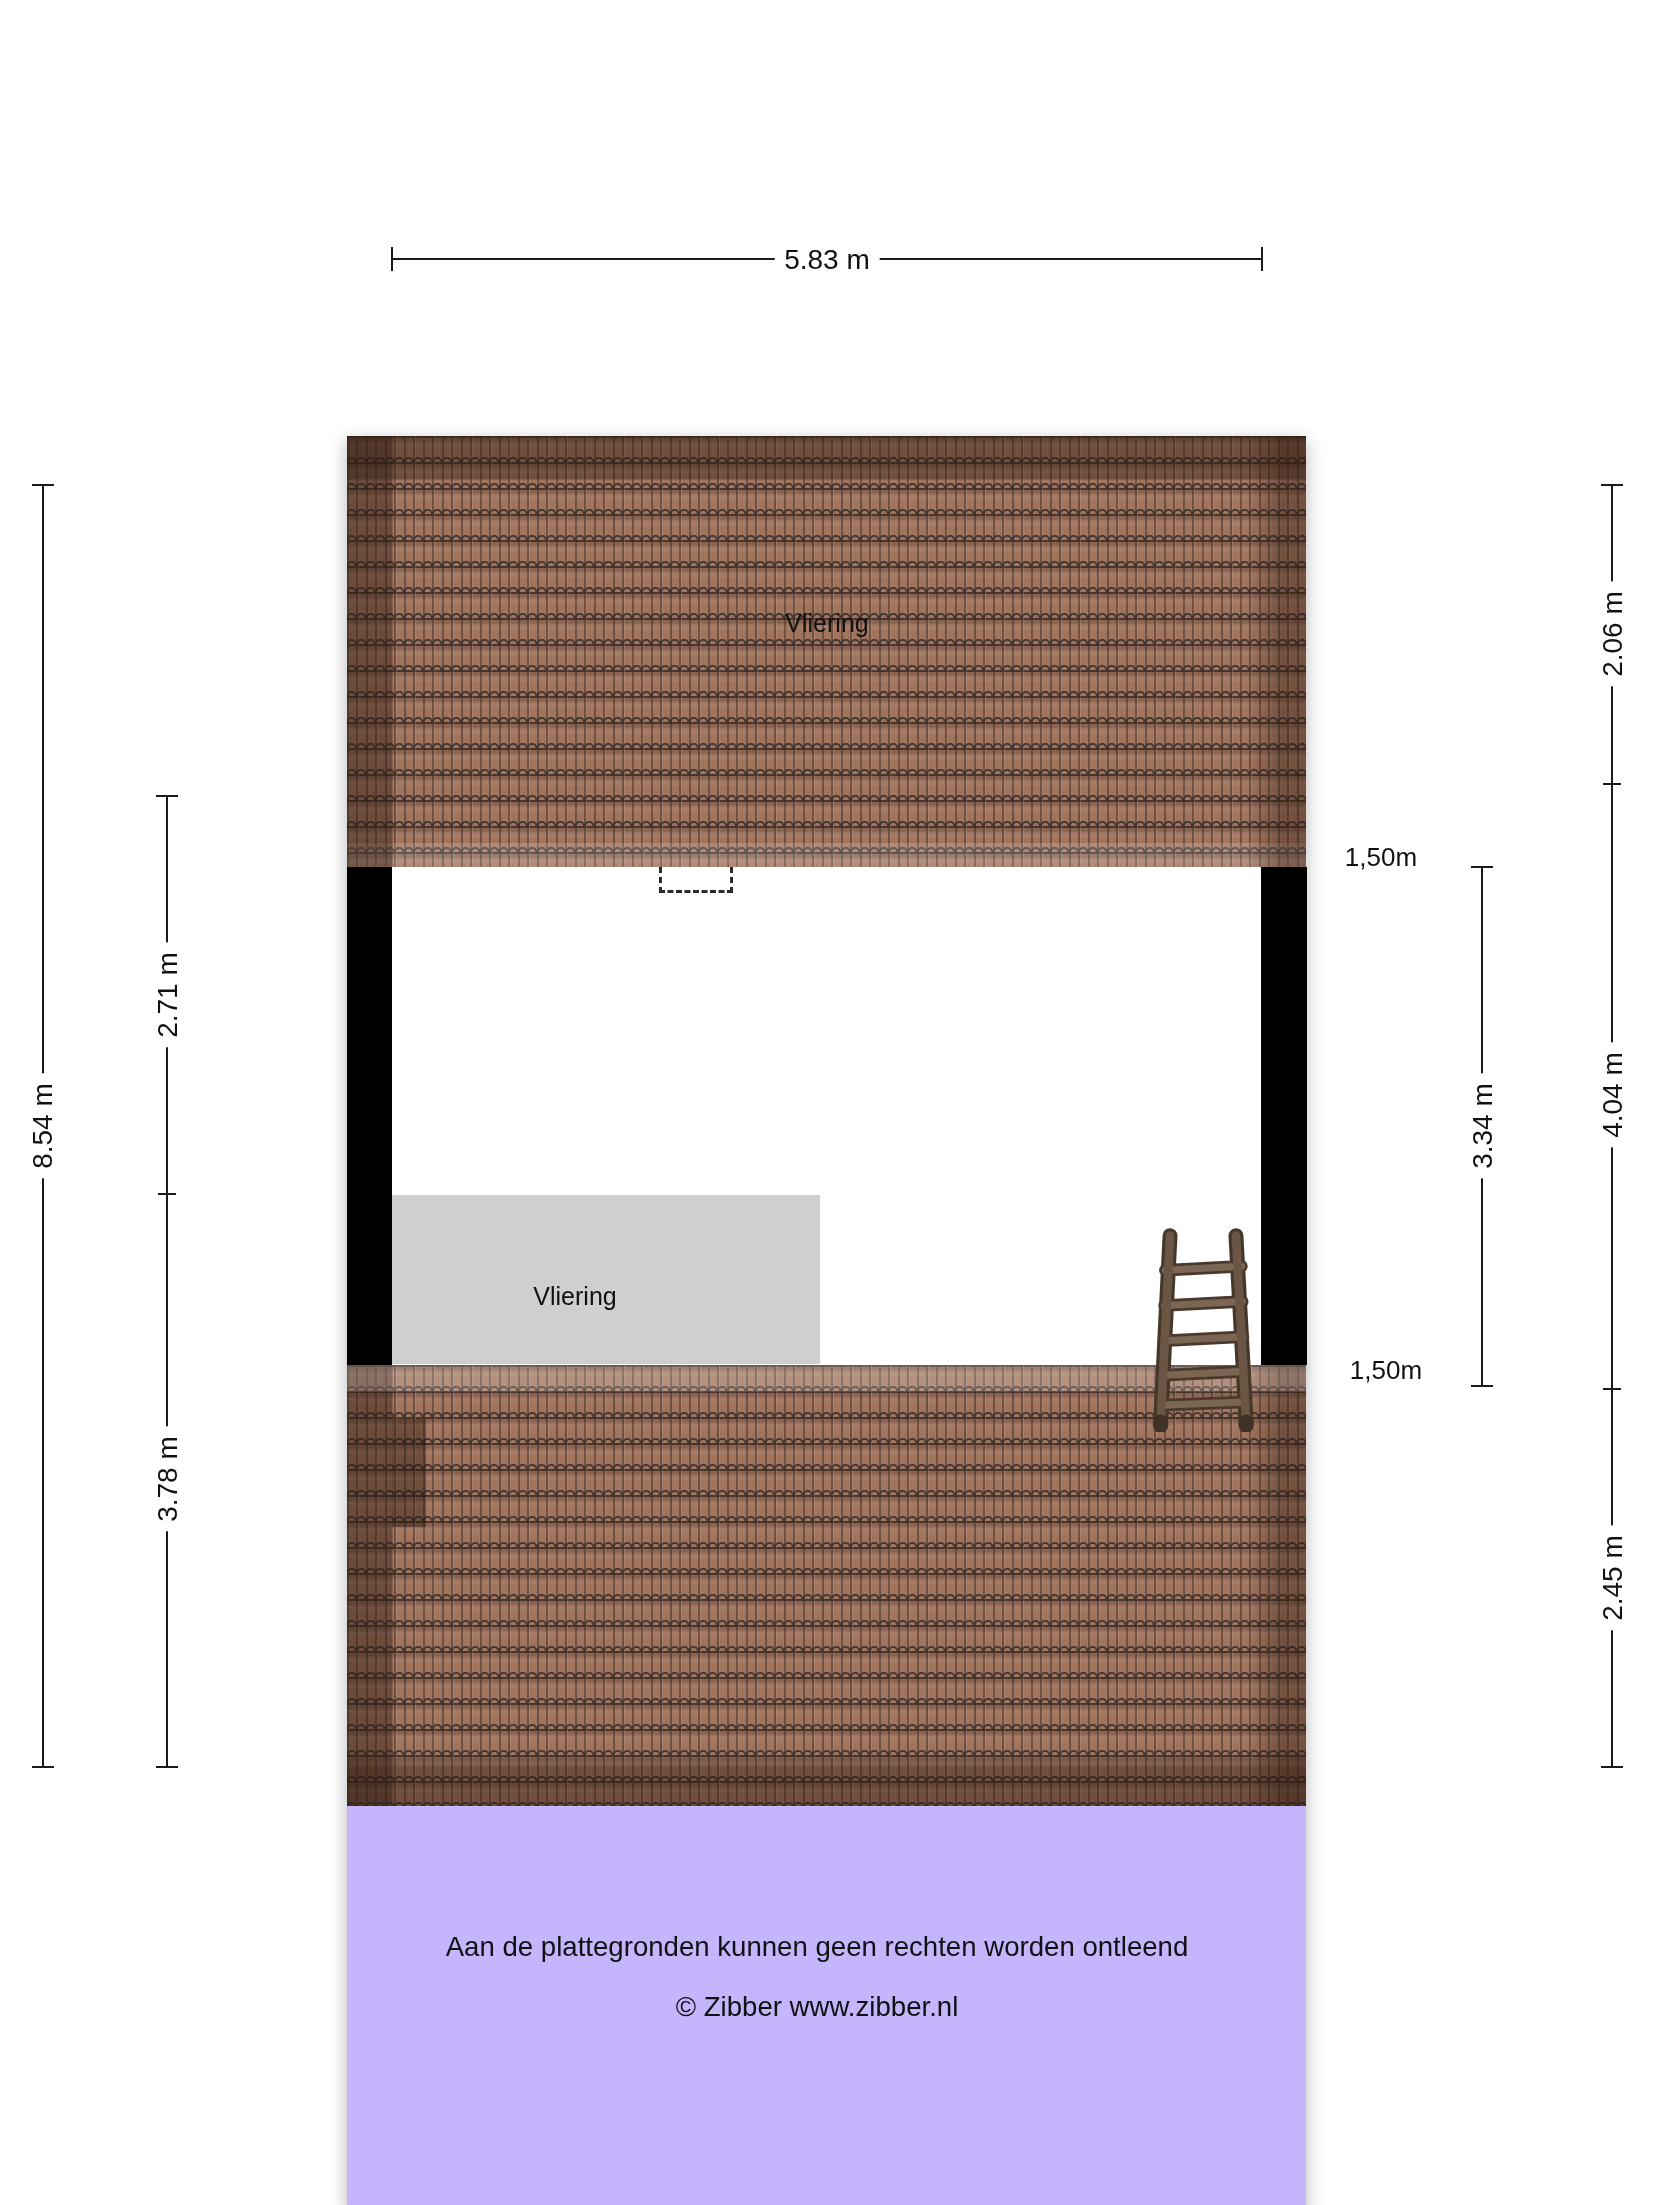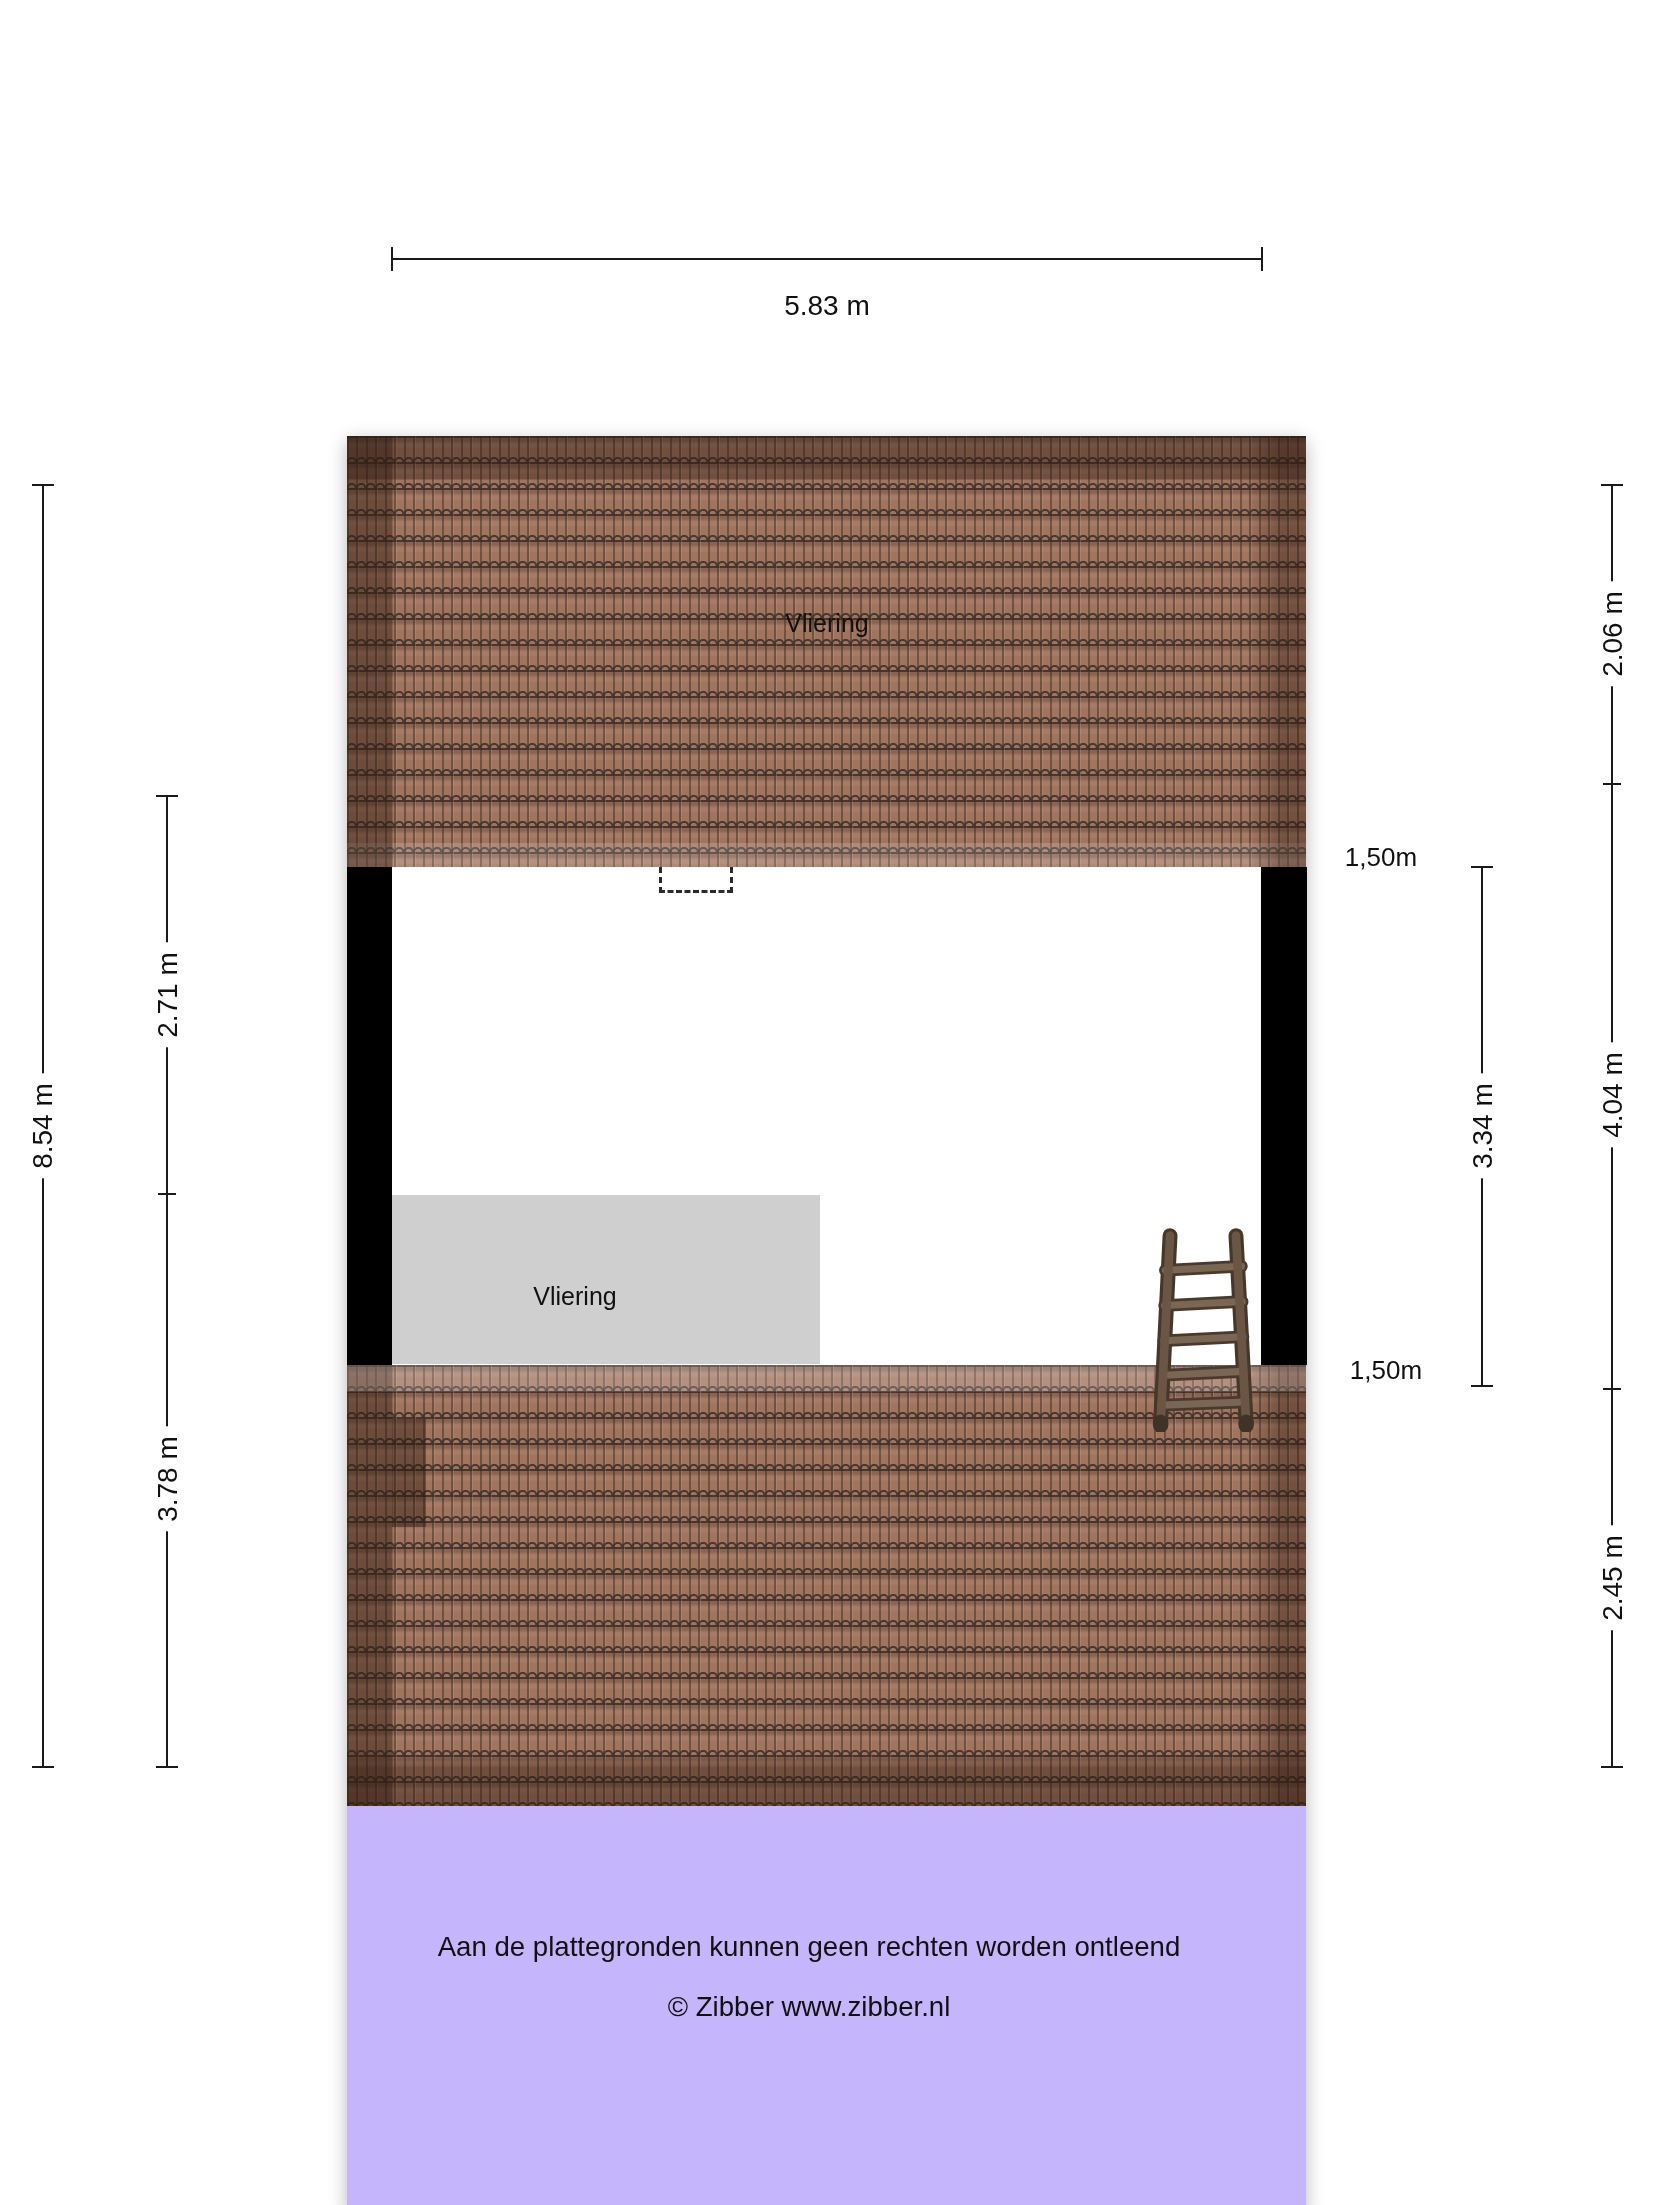--- a/index.html
+++ b/index.html
@@ -72,31 +72,31 @@
     position:absolute;transform:translate(-50%,-50%);
     font-size:25px;color:#111;white-space:nowrap;
   }
   #chimney{
     position:absolute;left:45px;top:54px;width:34px;height:108px;
     background:rgba(38,20,10,.40);
   }
   #ladder{position:absolute;left:805px;top:790px;width:102px;height:206px;z-index:5;}
   
   .footer-line{
-    position:absolute;left:0;width:1618px;text-align:center;
+    position:absolute;left:8px;width:1618px;text-align:center;
     font-size:27.6px;color:#111;
   }
   #footer-1{top:1931px;}
   #footer-2{top:1969px;margin-top:22px;}
 </style>
 </head>
 <body>
 
 <div class="dim dim-h abs" style="left:391px;top:258px;width:872px;"></div>
-<div class="dim-label" style="left:827px;top:260px;margin-top:46px;">5.83 m</div>
+<div class="dim-label" style="left:827px;top:260px;">5.83 m</div>
 
 <div class="dim dim-v abs" style="left:42px;top:484px;height:1284px;"></div>
 <div class="dim-label vert" style="left:43px;top:1126px;">8.54 m</div>
 
 <div class="dim dim-v abs" style="left:166px;top:795px;height:973px;"></div>
 <div class="xtick" style="left:158px;top:1193px;"></div>
 <div class="dim-label vert" style="left:168px;top:995px;">2.71 m</div>
 <div class="dim-label vert" style="left:168px;top:1479px;">3.78 m</div>
 
 <div class="dim dim-v abs" style="left:1481px;top:866px;height:521px;"></div>

